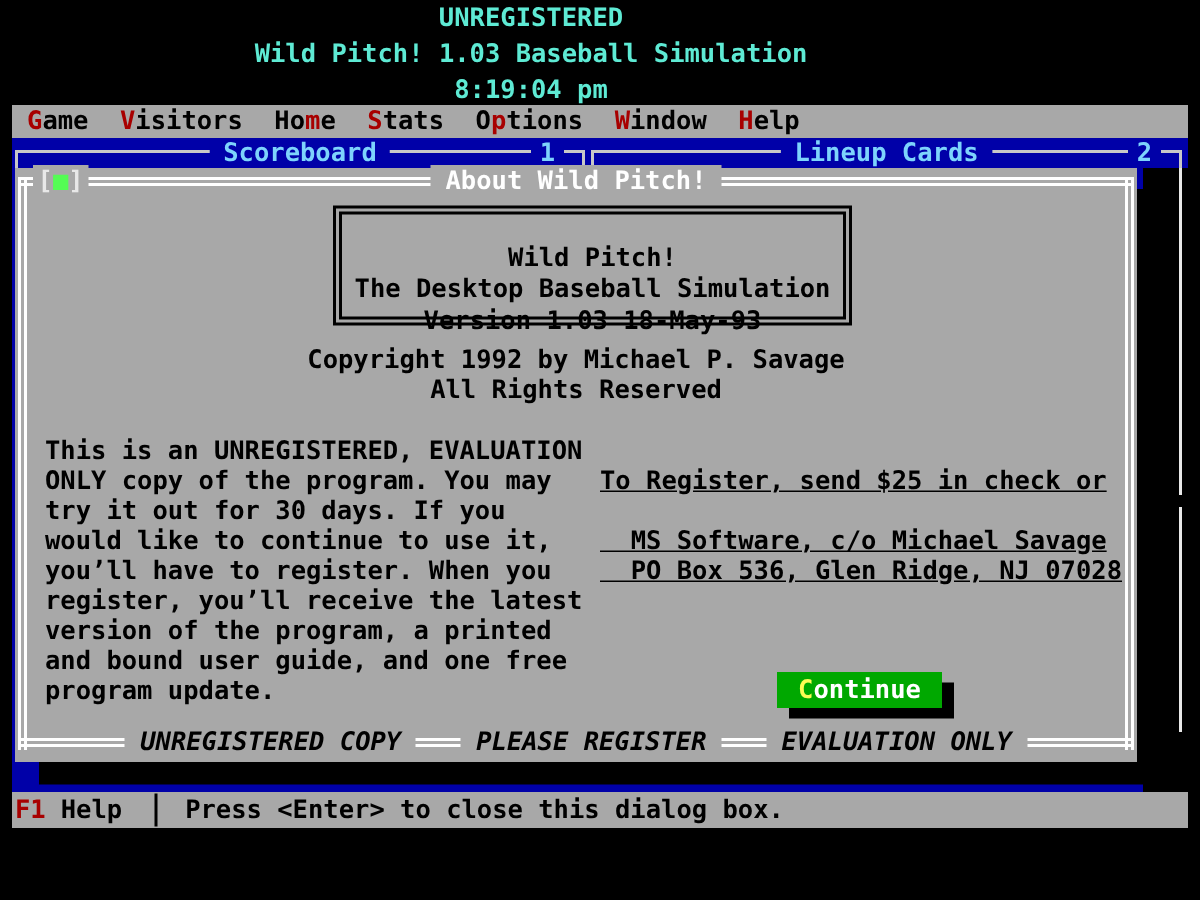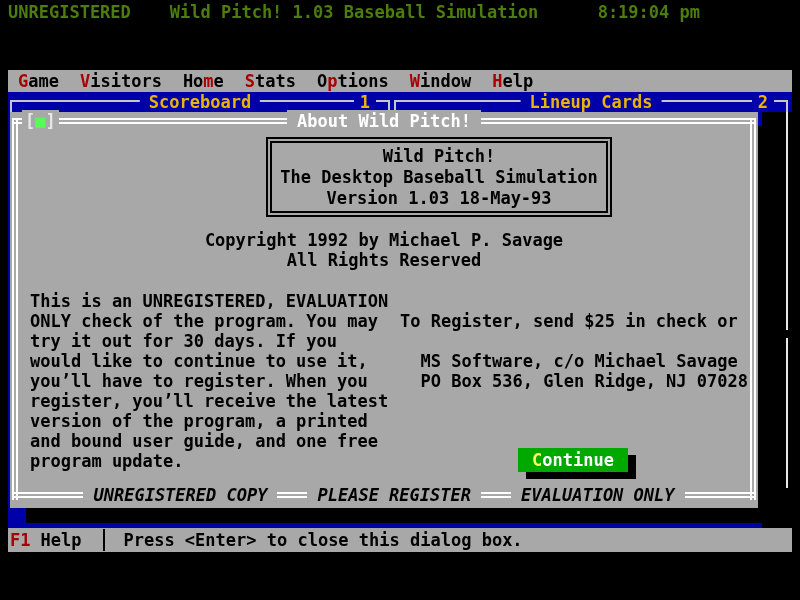--- a/index.html
+++ b/index.html
@@ -1,35 +1,35 @@
 <!DOCTYPE html>
 <html><head>
 <meta charset="utf-8">
 <style>
   * { margin:0; padding:0; box-sizing:border-box; }
   html,body { width:800px; height:600px; background:#000; overflow:hidden; }
   body { font-family:"DejaVu Sans Mono", monospace; font-weight:bold; font-size:17px; position:relative; }
 
   
-  .titlebar { position:absolute; left:0; top:46; width:708px; height:24px; background:#000; color:#4d7c0f;
-              display:flex; align-items:center; padding:0 8px; line-height:24px; }
+  .titlebar { position:absolute; left:0; top:46; width:708px; height:24px; background:#000; color:#5eead4;
+              display:flex; align-items:center; padding:0 8px; line-height:24px;flex-direction:column; }
   .titlebar .tleft  { flex:1; text-align:left; }
   .titlebar .tmid   { flex:0 0 auto; text-align:center; }
   .titlebar .tright { flex:1; text-align:right; }
 
   
   .menubar { position:absolute; left:8px; top:70px; width:784px; height:22px; background:#A8A8A8; color:#000;
              display:flex; align-items:center; gap:21px; padding-left:10px; line-height:22px; }
   .menu-item { cursor:default; white-space:pre; }
   .hotkey { color:#A80000; }
 
   
   .desktop { position:absolute; left:8px; top:92px; width:784px; height:436px; background:#0000A8; }
 
-  .win-header { position:absolute; top:0; height:30px; color:#eab308; line-height:20px; }
+  .win-header { position:absolute; top:0; height:30px; color:#7dd3fc; line-height:20px; }
   .wh-line   { position:absolute; left:0; right:0; top:8px; height:2px; background:#C8C8C8; }
   .wh-corner { position:absolute; top:8px; width:2px; height:12px; background:#C8C8C8; }
   .wh-title  { position:absolute; top:0; left:50%; transform:translateX(-50%); background:#0000A8; padding:0 9px; white-space:pre; }
   .wh-num    { position:absolute; top:0; right:14px; background:#0000A8; padding:0 6px; }
 
   .right-black { position:absolute; left:754px; top:20px; width:30px; height:416px; background:#000; }
   .right-vline { position:absolute; left:778px; width:2px; background:#E8E8E8; }
 
   
   .dlg-shadow { position:absolute; left:26px; top:126px; width:748px; height:397px; background:#000; }
@@ -42,27 +42,27 @@
   .dl-left   { left:2px; }
   .dl-right  { right:2px; }
 
   .close-box { position:absolute; left:12px; top:-2px; height:22px; line-height:22px; background:#A8A8A8;
                padding:0 3px; color:#E8E8E8; cursor:default; }
   .close-box .sq { color:#54FC54; }
   .dlg-title { position:absolute; top:-2px; left:50%; transform:translateX(-50%); height:22px; line-height:22px;
                background:#A8A8A8; padding:0 10px; color:#FFF; white-space:pre; }
 
   .about-box { position:absolute; left:212px; top:25px; width:346px; height:80px; border:6px double #000;
-               text-align:center; padding-top:3px; line-height:21px;margin-left:44px; }
+               text-align:center; padding-top:19px; line-height:21px; }
   .about-line { white-space:pre; }
 
   .copyright { position:absolute; left:0; right:0; top:118px; text-align:center; line-height:20px; }
 
   .body-left  { position:absolute; left:20px;  top:179px; line-height:20px; }
-  .body-right { position:absolute; left:390px; top:199px; line-height:20px; }
+  .body-right { position:absolute; left:390px; top:199px; line-height:20px;text-decoration:underline; }
   .txt-line { white-space:pre; height:20px; }
 
   .btn-wrap { position:absolute; left:508px; top:336px; width:118px; height:31px; }
   .btn-shadow { position:absolute; left:8px; top:7px; width:110px; height:24px; background:#000; }
   .continue-btn { position:absolute; left:0; top:0; width:110px; height:24px; background:#00A800; color:#FFF;
                   text-align:center; line-height:24px; cursor:default; }
   .continue-btn .hotkey-y { color:#FCFC54; }
 
   .badge-row { position:absolute; left:2px; right:2px; bottom:2px; height:21px; display:flex; justify-content:center;
                gap:30px; line-height:21px; }
@@ -135,21 +135,21 @@
     <div class="about-line">Version 1.03 18-May-93</div>
   </div>
 
   <div class="copyright">
     <div>Copyright 1992 by Michael P. Savage</div>
     <div>All Rights Reserved</div>
   </div>
 
   <div class="body-left">
     <div class="txt-line">This is an UNREGISTERED, EVALUATION</div>
-    <div class="txt-line">ONLY check of the program. You may</div>
+    <div class="txt-line">ONLY copy of the program. You may</div>
     <div class="txt-line">try it out for 30 days. If you</div>
     <div class="txt-line">would like to continue to use it,</div>
     <div class="txt-line">you’ll have to register. When you</div>
     <div class="txt-line">register, you’ll receive the latest</div>
     <div class="txt-line">version of the program, a printed</div>
     <div class="txt-line">and bound user guide, and one free</div>
     <div class="txt-line">program update.</div>
   </div>
 
   <div class="body-right">

